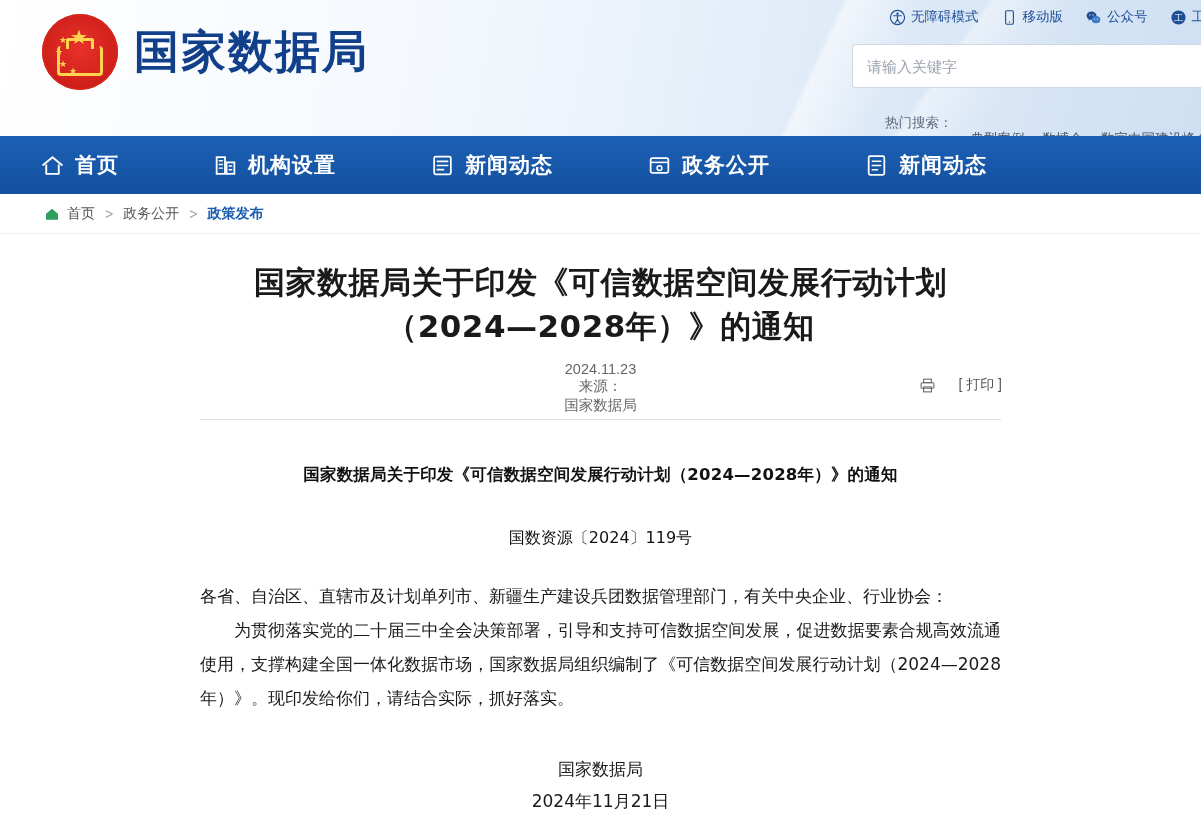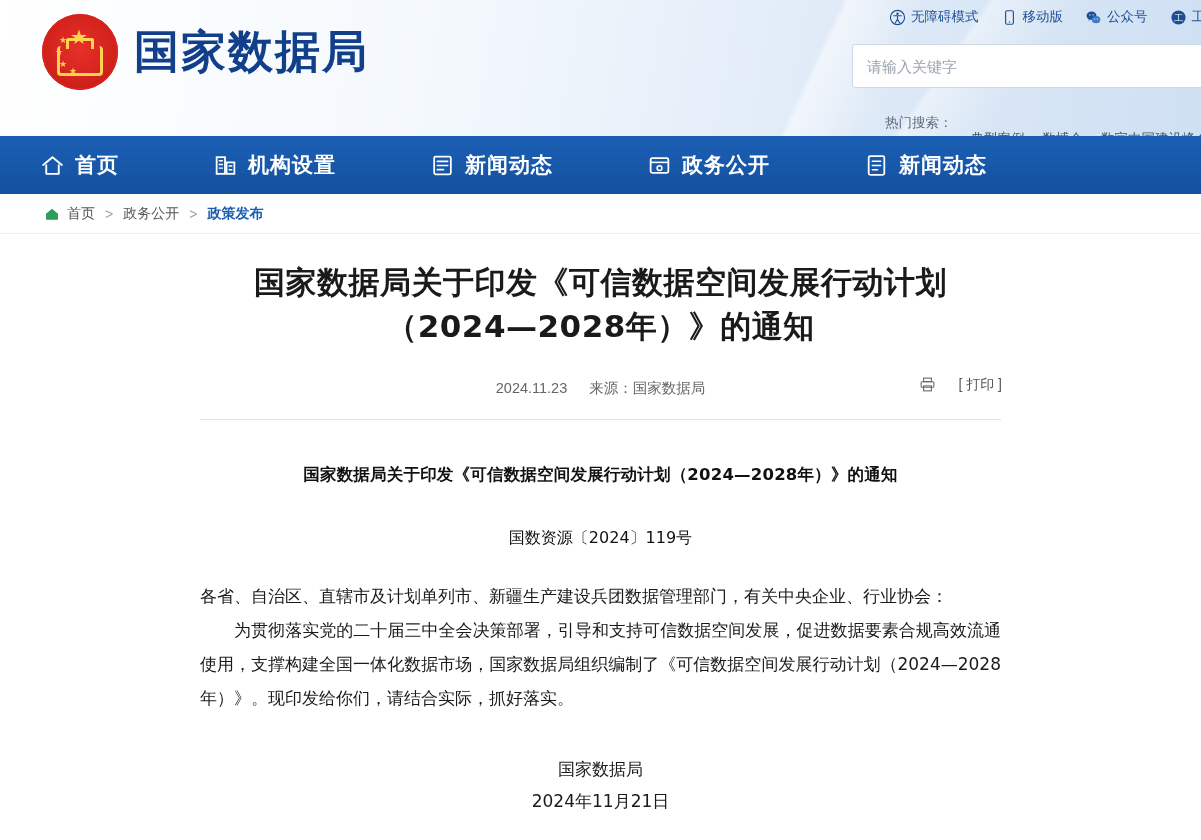--- a/index.html
+++ b/index.html
@@ -119,26 +119,26 @@
   
   .article { padding: 26px 200px 0 200px; }
   .art-title {
     font-family: "DejaVu Sans", sans-serif;
     font-size: 31px; font-weight: 700; color: #1a1a1a;
     text-align: center; line-height: 1.42; letter-spacing: .5px;
   }
   .meta {
     display: flex; align-items: center; justify-content: center;
     position: relative; margin-top: 26px; height: 28px;
-    font-size: 14.5px; color: #666;
+    font-size: 14.5px; color: #666; flex-direction: column;
   }
   .meta .gap { display: inline-block; width: 22px; }
   .meta .print {
     position: absolute; right: -1px; top: 2px;
-    display: flex; align-items: flex-start; gap: 22px; color: #555; cursor: pointer;
+    display: flex; align-items: center; gap: 22px; color: #555; cursor: pointer;
     font-size: 14px;
   }
   .rule { border-top: 1px solid #e2e2e2; margin-top: 17px; }
 
   .doc-head {
     text-align: center; font-weight: 700; font-size: 16.5px;
     color: #111; margin-top: 44px; letter-spacing: .2px;
     font-family: "DejaVu Sans", sans-serif;
   }
   .doc-number {

